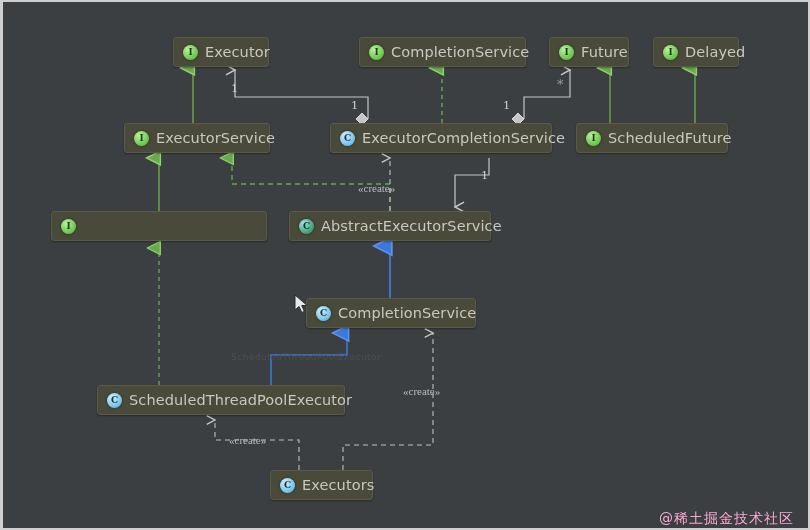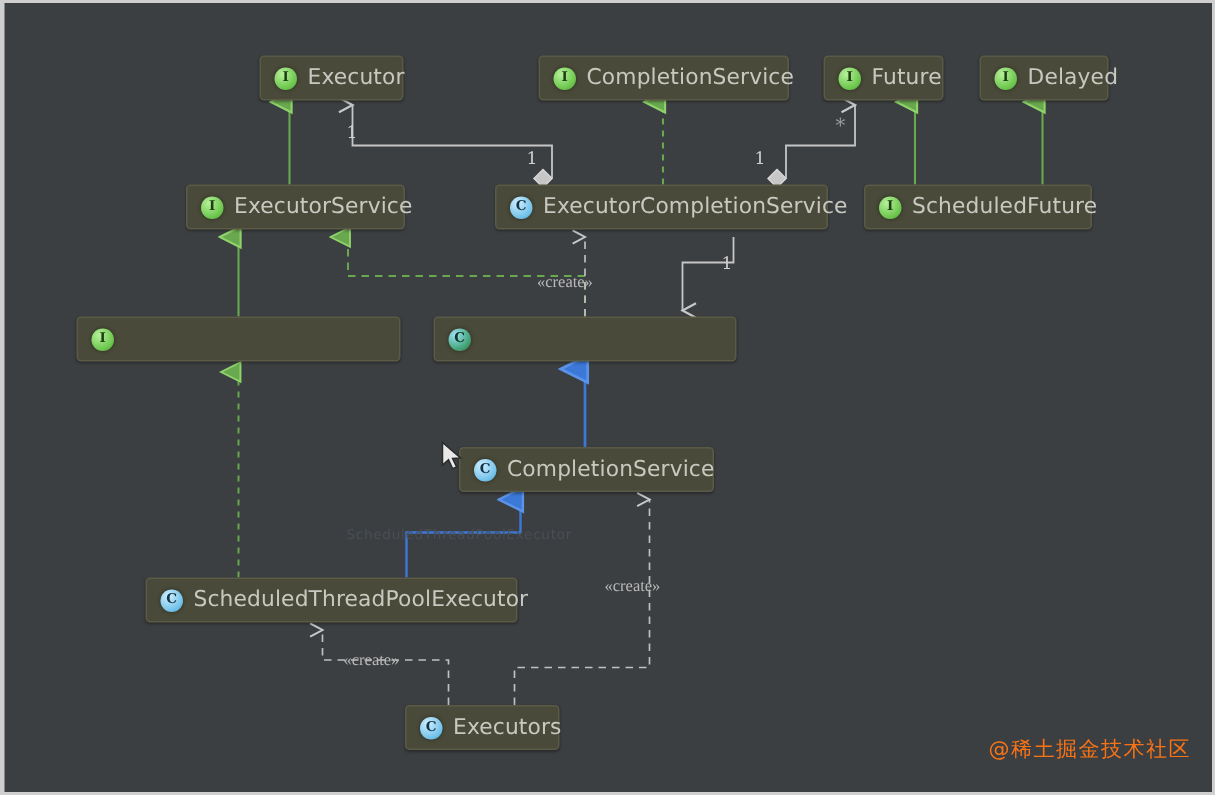--- a/index.html
+++ b/index.html
@@ -88,23 +88,23 @@
     font-family: "DejaVu Serif", serif;
     pointer-events: none;
   }
   .mult.star {
     font-size: 13px;
     color: #9a9a9a;
   }
   #watermark {
     position: absolute;
     right: 14px;
-    bottom: 19px;
+    bottom: 0;
     font-size: 14px;
-    color: #f97316;
+    color: #f9a8d4;
     font-family: "DejaVu Sans", sans-serif;
     letter-spacing: 1px;
   }
   #cursor {
     position: absolute;
     pointer-events: none;
   }
   .faint {
     position: absolute;
     font-size: 9px;
@@ -220,20 +220,21 @@
     <span class="icon icon-interface">I</span>
     <span class="label">ScheduledFuture</span>
   </div>
 
   <div class="node" style="left:48px; top:209px; width:216px;">
     <span class="icon icon-interface">I</span>
   </div>
 
   <div class="node" style="left:286px; top:209px; width:202px;">
     <span class="icon icon-abstract">C</span>
+    <span class="label">AbstractExecutorService</span>
   </div>
 
   <div class="node" style="left:303px; top:296px; width:170px;">
     <span class="icon icon-class">C</span>
     <span class="label">CompletionService</span>
   </div>
 
   <div class="node" style="left:94px; top:383px; width:248px;">
     <span class="icon icon-class">C</span>
     <span class="label">ScheduledThreadPoolExecutor</span>

